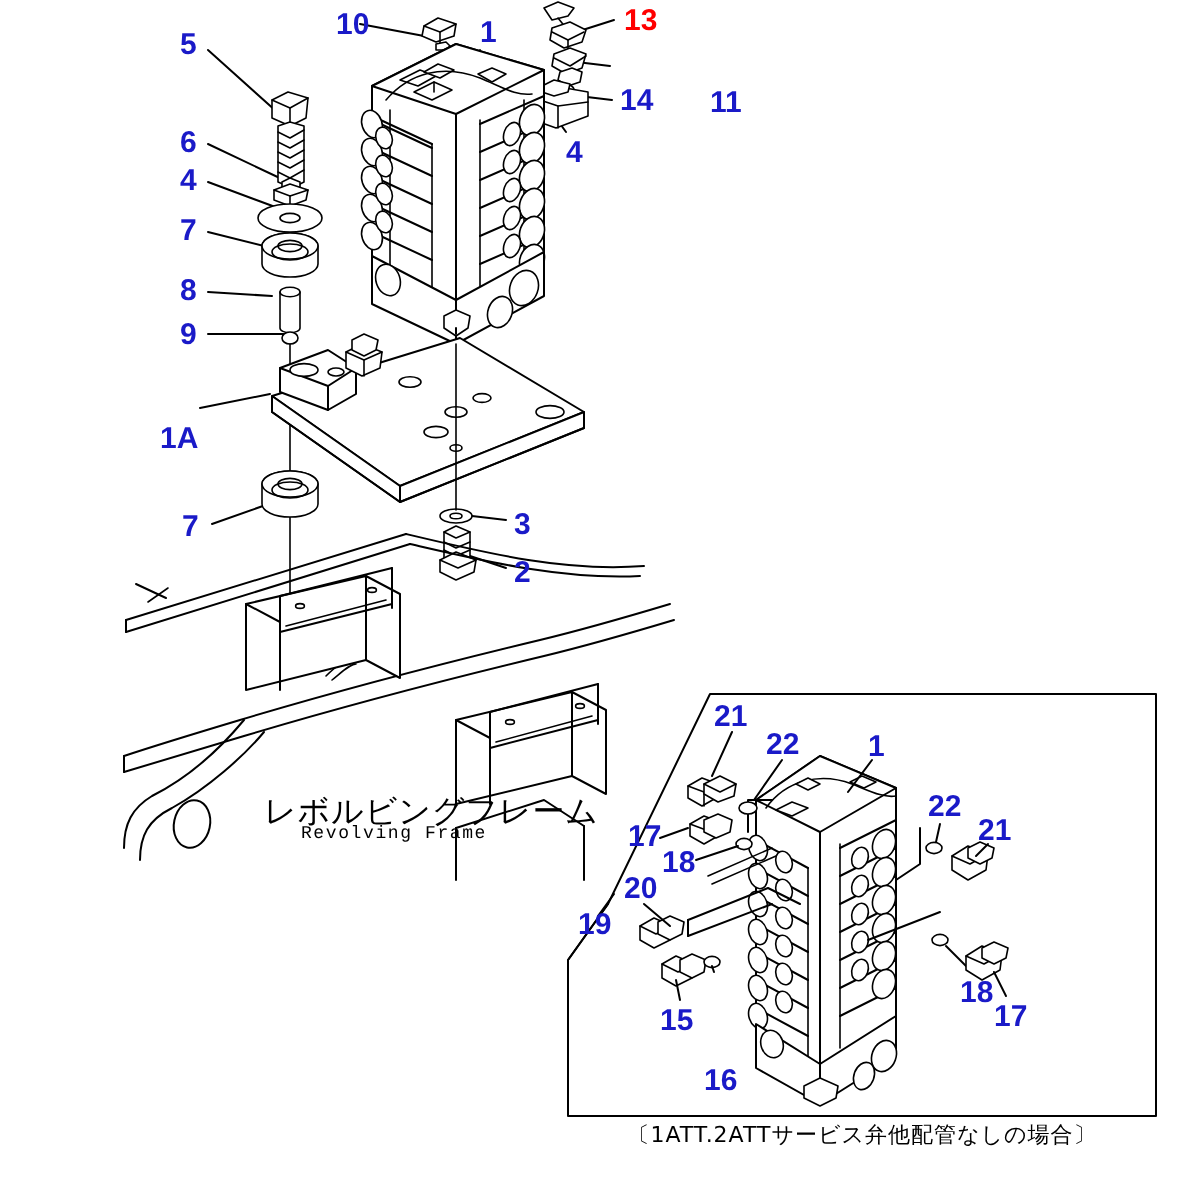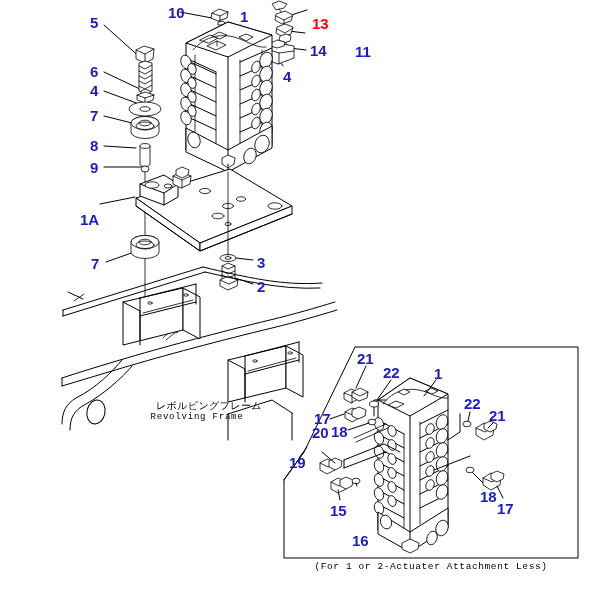--- a/index.html
+++ b/index.html
@@ -31,21 +31,20 @@
     font-weight: bold;
     font-size: 15px;
     line-height: 15px;
     color: #1a1ac8;
     white-space: nowrap;
     letter-spacing: 0px;
     user-select: none;
   }
   .callout.red {
     color: #ff0000;
-    margin-top: 13px;
   }
   .caption {
     position: absolute;
     text-align: center;
     white-space: nowrap;
     color: #000000;
     font-family: "Liberation Mono", "DejaVu Sans Mono", monospace;
     user-select: none;
   }
   .caption .jp {
@@ -65,24 +64,23 @@
   .framelabel {
     position: absolute;
     text-align: center;
     white-space: nowrap;
     color: #000000;
     user-select: none;
   }
   .framelabel .jp {
     display: block;
     font-family: "DejaVu Sans", sans-serif;
-    font-size: 10px;
+    font-size: 16px;
     line-height: 12px;
     letter-spacing: 0.4px;
-    text-align: right;
   }
   .framelabel .en {
     display: block;
     font-family: "Liberation Mono", monospace;
     font-size: 9px;
     line-height: 11px;
     letter-spacing: 0.8px;
   }
 </style>
 </head>
@@ -550,24 +548,24 @@
     <span class="en">Revolving Frame</span>
   </div>
 
   <div class="callout" style="left:357px; top:351px;">21</div>
   <div class="callout" style="left:383px; top:365px;">22</div>
   <div class="callout" style="left:434px; top:366px;">1</div>
   <div class="callout" style="left:464px; top:396px;">22</div>
   <div class="callout" style="left:489px; top:408px;">21</div>
   <div class="callout" style="left:314px; top:411px;">17</div>
   <div class="callout" style="left:331px; top:424px;">18</div>
-  <div class="callout" style="left:312px; top:425px;">20</div>
+  <div class="callout" style="left:312px; top:437px;">20</div>
   <div class="callout" style="left:289px; top:455px;">19</div>
   <div class="callout" style="left:352px; top:489px;margin-top:44px;">16</div>
   <div class="callout" style="left:480px; top:489px;">18</div>
   <div class="callout" style="left:330px; top:503px;">15</div>
   <div class="callout" style="left:497px; top:501px;">17</div>
 
   <div class="caption" style="left:284px; top:561px; width:294px;">
-    <span class="en">(For 1 or 2-Actuater Attachment Less)</span>
+    <span class="jp">〔1ATT.2ATTサービス弁他配管なしの場合〕</span>
   </div>
 
 </div>
 
 </body></html>

